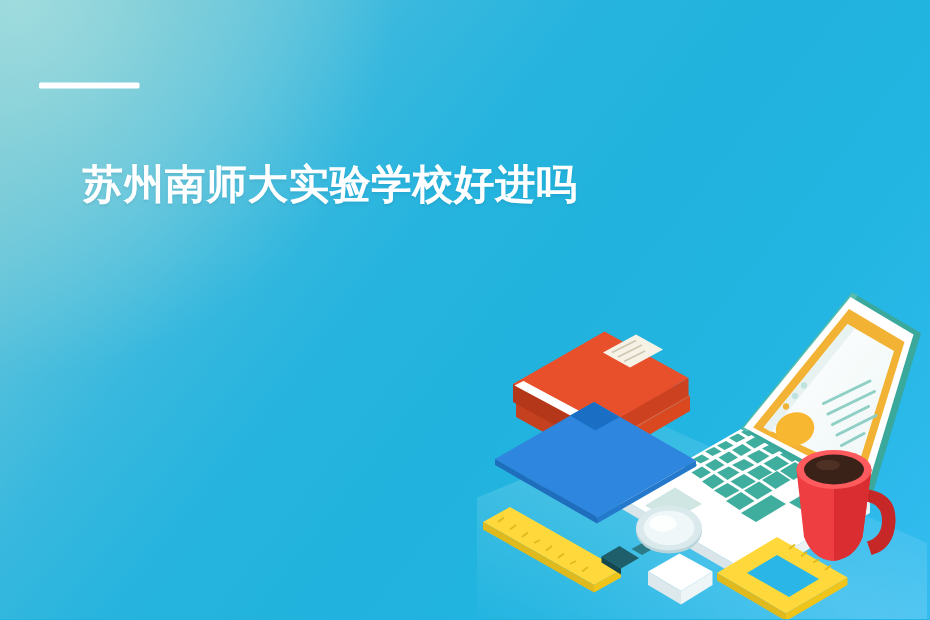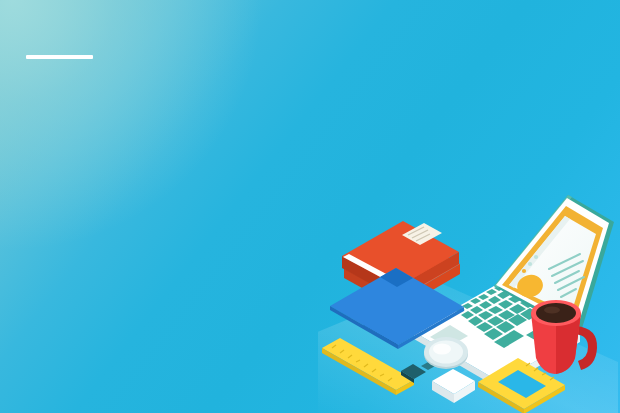--- a/index.html
+++ b/index.html
@@ -52,20 +52,21 @@
   #art { position:absolute; left:318px; top:186px; width:302px; height:227px; }
   #art svg { display:block; width:302px; height:227px; }
 </style>
 </head>
 <body>
 
 <div id="cover">
 
   <div id="rule"></div>
 
+  <div id="headline">苏州南师大实验学校好进吗</div>
 
   <div id="art">
     <svg viewBox="0 0 302 227" xmlns="http://www.w3.org/2000/svg" aria-hidden="true">
 
       <defs>
         <linearGradient id="glow" x1="0" y1="1" x2="1" y2="0">
           <stop offset="0%" stop-color="#ffffff" stop-opacity="0.00"></stop>
           <stop offset="45%" stop-color="#ffffff" stop-opacity="0.16"></stop>
           <stop offset="100%" stop-color="#ffffff" stop-opacity="0.02"></stop>
         </linearGradient>

